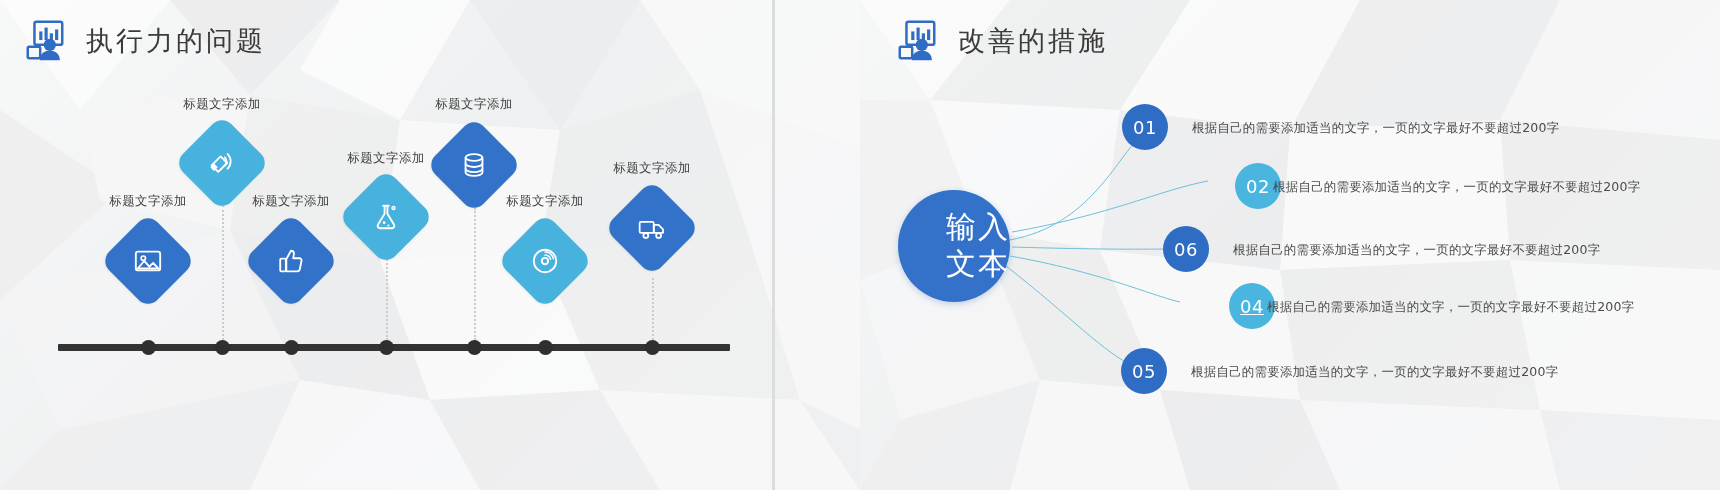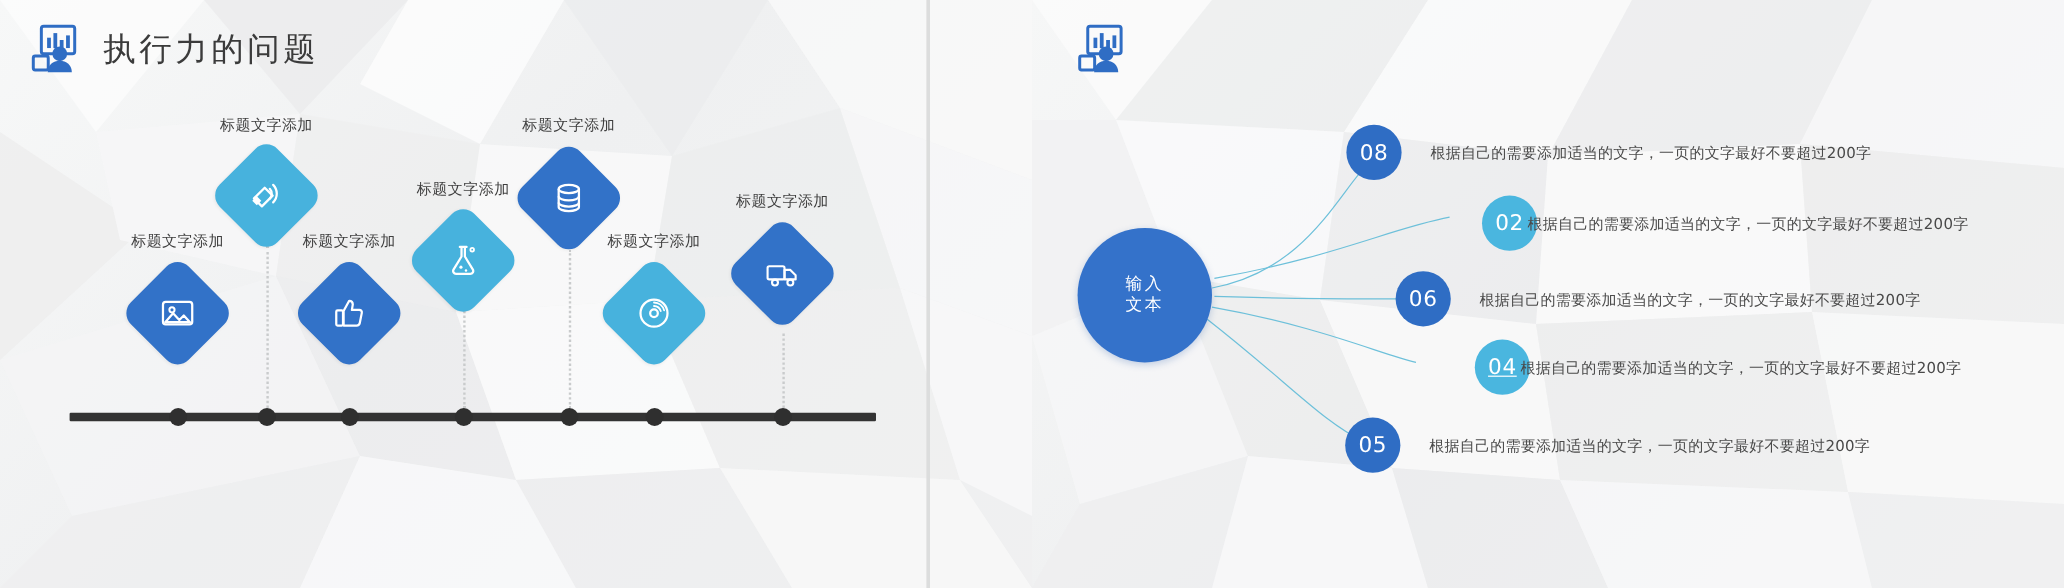--- a/index.html
+++ b/index.html
@@ -55,22 +55,22 @@
     position:absolute;left:80px;top:382px;width:640px;
     font-size:12.5px;line-height:2.0;color:#4a4a4a;text-align:justify;
     letter-spacing:.2px;
   }
 
   
   .rt-wrap{position:absolute;left:0;top:0;width:860px;height:490px;z-index:5;}
   .hub{
     position:absolute;left:38px;top:190px;width:112px;height:112px;border-radius:50%;
     background:#3472ca;color:#fff;display:flex;flex-direction:column;
-    align-items:center;justify-content:center;line-height:1.22;
-    font-size:14px;letter-spacing:2px;
+    align-items:flex-end;justify-content:center;line-height:1.22;
+    font-size:30px;letter-spacing:2px;
     box-shadow:0 2px 6px rgba(40,90,170,.25);
   }
   .lines{position:absolute;left:0;top:0;width:860px;height:490px;pointer-events:none;}
   .num{
     position:absolute;width:46px;height:46px;border-radius:50%;
     display:flex;align-items:center;justify-content:center;
     color:#fff;font-size:18px;letter-spacing:.5px;
     font-family:"DejaVu Sans","Liberation Sans",sans-serif;
   }
   .n-dark{background:#2f6dc4;}
@@ -255,38 +255,39 @@
       <svg class="title-icon" viewBox="0 0 48 48">
         <rect x="13" y="4" width="29" height="24" rx="2" fill="none" stroke="#2f6dc4" stroke-width="2.6"></rect>
         <rect x="18" y="14" width="3.3" height="9" fill="#2f6dc4"></rect>
         <rect x="23.5" y="10" width="3.3" height="13" fill="#2f6dc4"></rect>
         <rect x="29" y="16" width="3.3" height="7" fill="#2f6dc4"></rect>
         <rect x="34.5" y="12" width="3.3" height="11" fill="#2f6dc4"></rect>
         <rect x="6" y="30" width="13" height="12" rx="1.6" fill="none" stroke="#2f6dc4" stroke-width="2.6"></rect>
         <circle cx="29" cy="28" r="6.4" fill="#2f6dc4"></circle>
         <path d="M18.5 44c0-6.2 4.7-10 10.5-10s10.5 3.8 10.5 10z" fill="#2f6dc4"></path>
       </svg>
+      <div class="title-text">改善的措施</div>
     </div>
 
     <div class="rt-wrap">
 
       <svg class="lines" viewBox="0 0 860 490">
         <path d="M150 240 C 230 225, 255 160, 283 133" fill="none" stroke="#6dc0da" stroke-width="1"></path>
         <path d="M152 232 C 250 215, 300 190, 348 181" fill="none" stroke="#6dc0da" stroke-width="1"></path>
         <path d="M152 247 C 250 250, 290 249, 320 249" fill="none" stroke="#6dc0da" stroke-width="1"></path>
         <path d="M150 256 C 240 272, 290 295, 320 302" fill="none" stroke="#6dc0da" stroke-width="1"></path>
         <path d="M146 266 C 215 320, 240 350, 278 369" fill="none" stroke="#6dc0da" stroke-width="1"></path>
       </svg>
 
       <div class="hub">
         <span>输入</span>
         <span>文本</span>
       </div>
 
-      <div class="num n-dark" style="left:262px;top:104px;">08</div>
+      <div class="num n-dark" style="left:262px;top:104px;">01</div>
       <div class="num-text" style="left:332px;top:120px;">根据自己的需要添加适当的文字，一页的文字最好不要超过200字</div>
 
       <div class="num n-light" style="left:343px;top:163px;">02</div>
       <div class="num-text" style="left:413px;top:179px;">根据自己的需要添加适当的文字，一页的文字最好不要超过200字</div>
 
       <div class="num n-dark" style="left:303px;top:226px;">06</div>
       <div class="num-text" style="left:373px;top:242px;">根据自己的需要添加适当的文字，一页的文字最好不要超过200字</div>
 
       <div class="num n-light" style="left:337px;top:283px;text-decoration:underline;">04</div>
       <div class="num-text" style="left:407px;top:299px;">根据自己的需要添加适当的文字，一页的文字最好不要超过200字</div>

